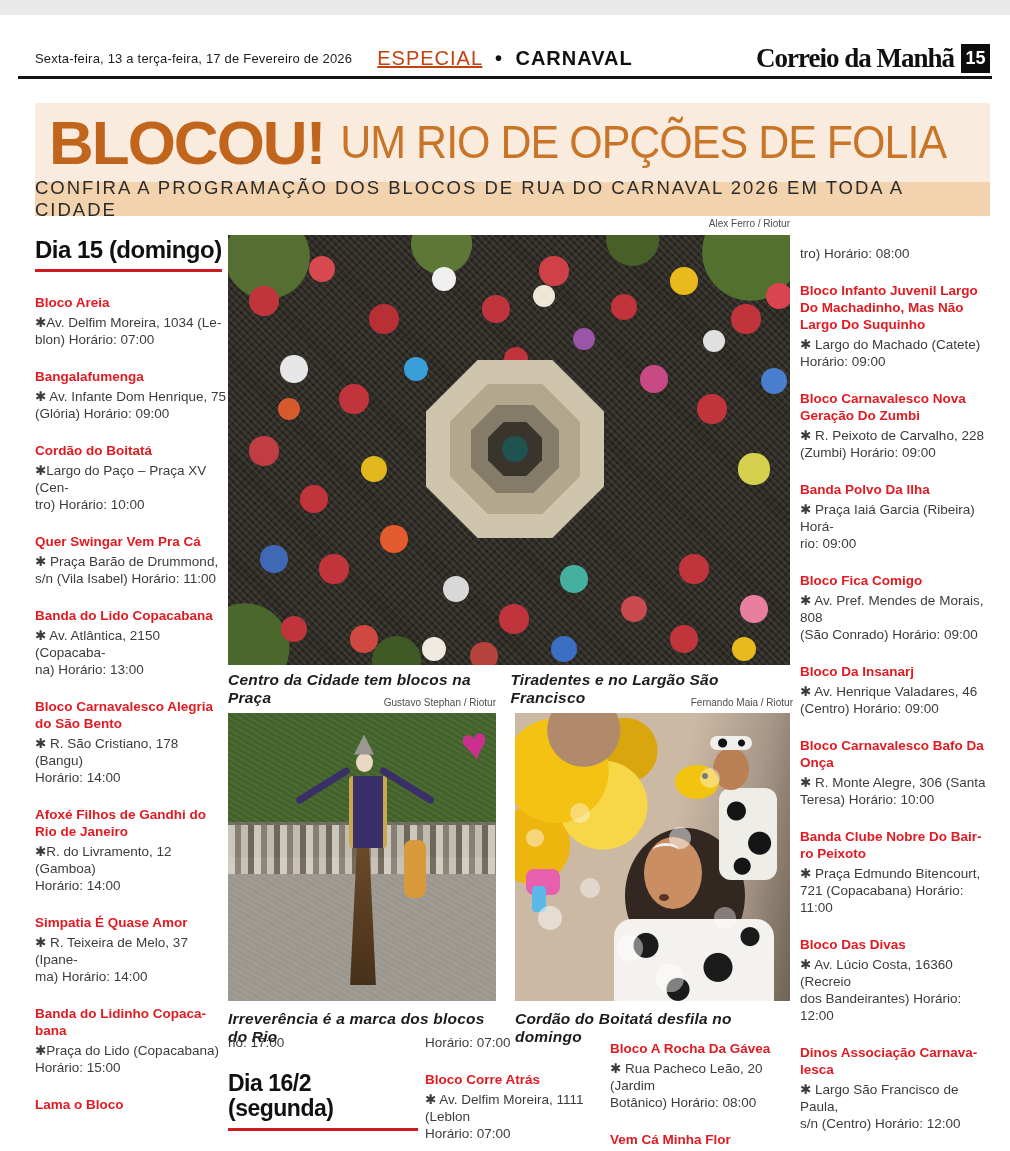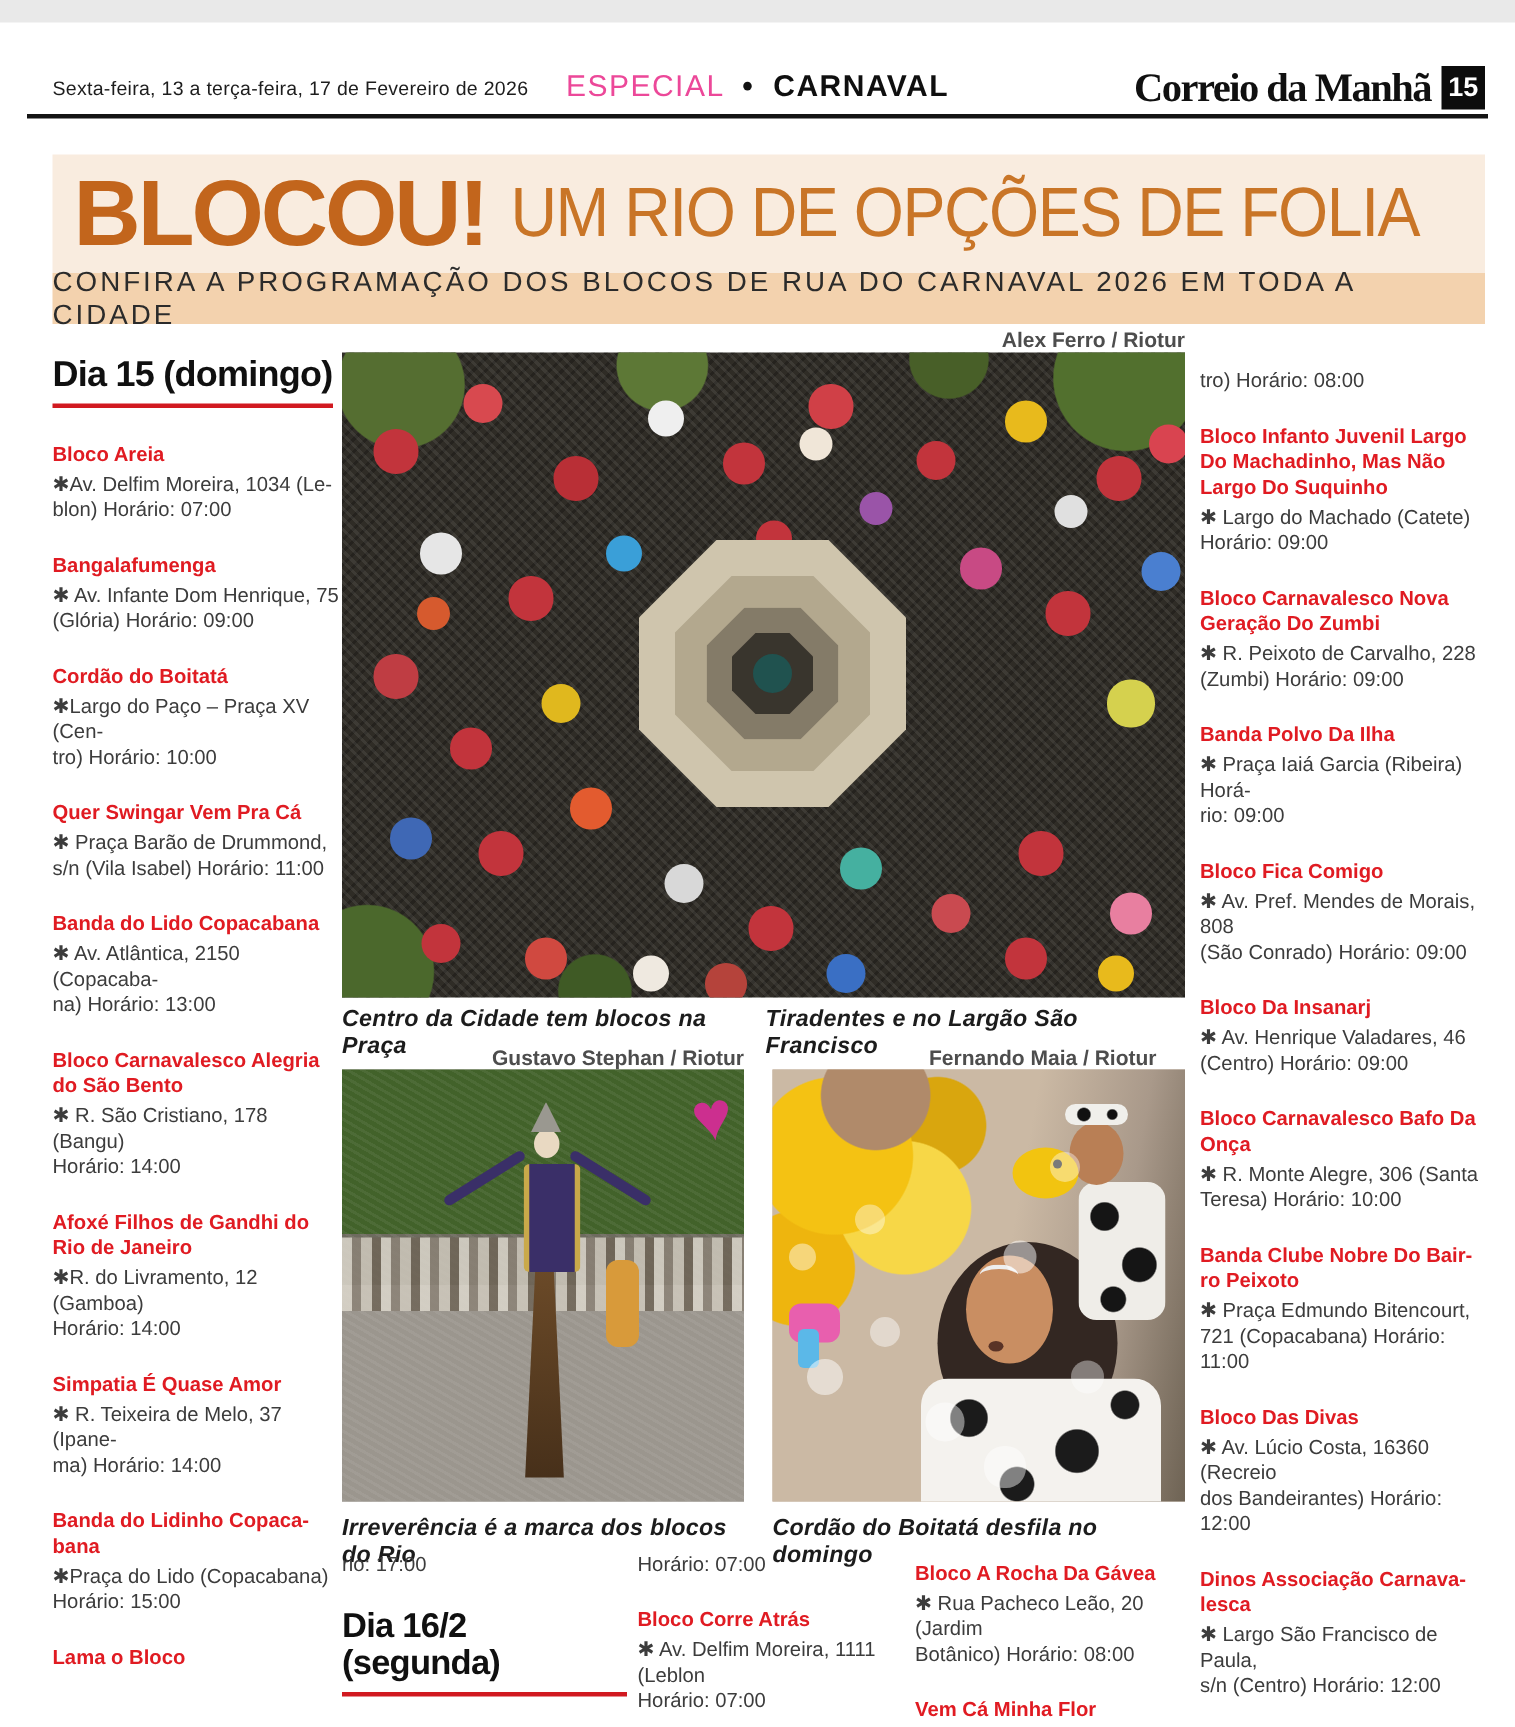--- a/index.html
+++ b/index.html
@@ -4,21 +4,21 @@
 <style>
   html,body{margin:0;padding:0;background:#e9e9e9;}
   .page{position:relative;width:1010px;height:1151px;background:#fff;overflow:hidden;
         font-family:"Liberation Sans",sans-serif;color:#222;margin:15px auto;}
   .abs{position:absolute;}
   .pre{white-space:pre-line;}
 
   
   .masthead-date{top:36px;left:35px;font-size:13px;color:#1d1d1d;letter-spacing:.2px;}
   .masthead-section{top:32px;left:0;width:1010px;text-align:center;font-size:20px;letter-spacing:1px;}
-  .sec-light{color:#ec4899;font-weight:normal;}
+  .sec-light{color:#c2410c;font-weight:normal;text-decoration:underline;}
   .sec-dot{color:#111;font-weight:bold;margin:0 6px;}
   .sec-bold{color:#0f0f0f;font-weight:bold;}
   .masthead-brand{top:28px;right:20px;display:flex;align-items:center;gap:7px;}
   .brand-name{font-family:"Liberation Serif",serif;font-weight:bold;font-size:27px;color:#101010;letter-spacing:-1px;}
   .brand-badge{width:29px;height:29px;background:#0c0c0c;color:#fff;font-weight:bold;font-size:18px;
                display:flex;align-items:center;justify-content:center;}
   .masthead-rule{top:61px;left:18px;width:974px;height:3px;background:#141414;}
   .bottom-rule{top:1142px;left:18px;width:974px;height:3px;background:#141414;}
 
   
@@ -38,24 +38,24 @@
   .entry-detail{color:#3c3c3c;}
   .cont{color:#3c3c3c;margin-bottom:20px;}
 
   .col1{top:222px;left:35px;width:192px;}
   .col5{top:230px;left:800px;width:195px;}
   .col2{top:1019px;left:228px;width:190px;}
   .col3{top:1019px;left:425px;width:180px;}
   .col4{top:1025px;left:610px;width:185px;}
 
   
-  .credit{font-size:14px;font-weight:bold;color:#4d4d4d;text-align:right;}
+  .credit{font-size:10px;font-weight:normal;color:#4d4d4d;text-align:right;}
   .credit-main{top:203px;left:228px;width:562px;}
   .credit-left{top:682px;left:228px;width:268px;}
-  .credit-right{top:682px;left:496px;width:275px;}
+  .credit-right{top:682px;left:518px;width:275px;}
   .caption{font-size:15.5px;font-style:italic;font-weight:bold;color:#1c1c1c;letter-spacing:.2px;}
   .caption-main{top:656px;left:228px;width:562px;display:flex;justify-content:space-between;align-items:flex-end;}
   .caption-left{top:995px;left:228px;width:280px;}
   .caption-right{top:995px;left:515px;width:275px;}
 
   .photo{overflow:hidden;}
   .photo-main{top:220px;left:228px;width:562px;height:430px;background-color:#2f2c26;
     background-image:
       radial-gradient(circle at 7% 5%,#556e31 0 42px,transparent 43px),
       radial-gradient(circle at 38% 2%,#5d7836 0 30px,transparent 31px),

